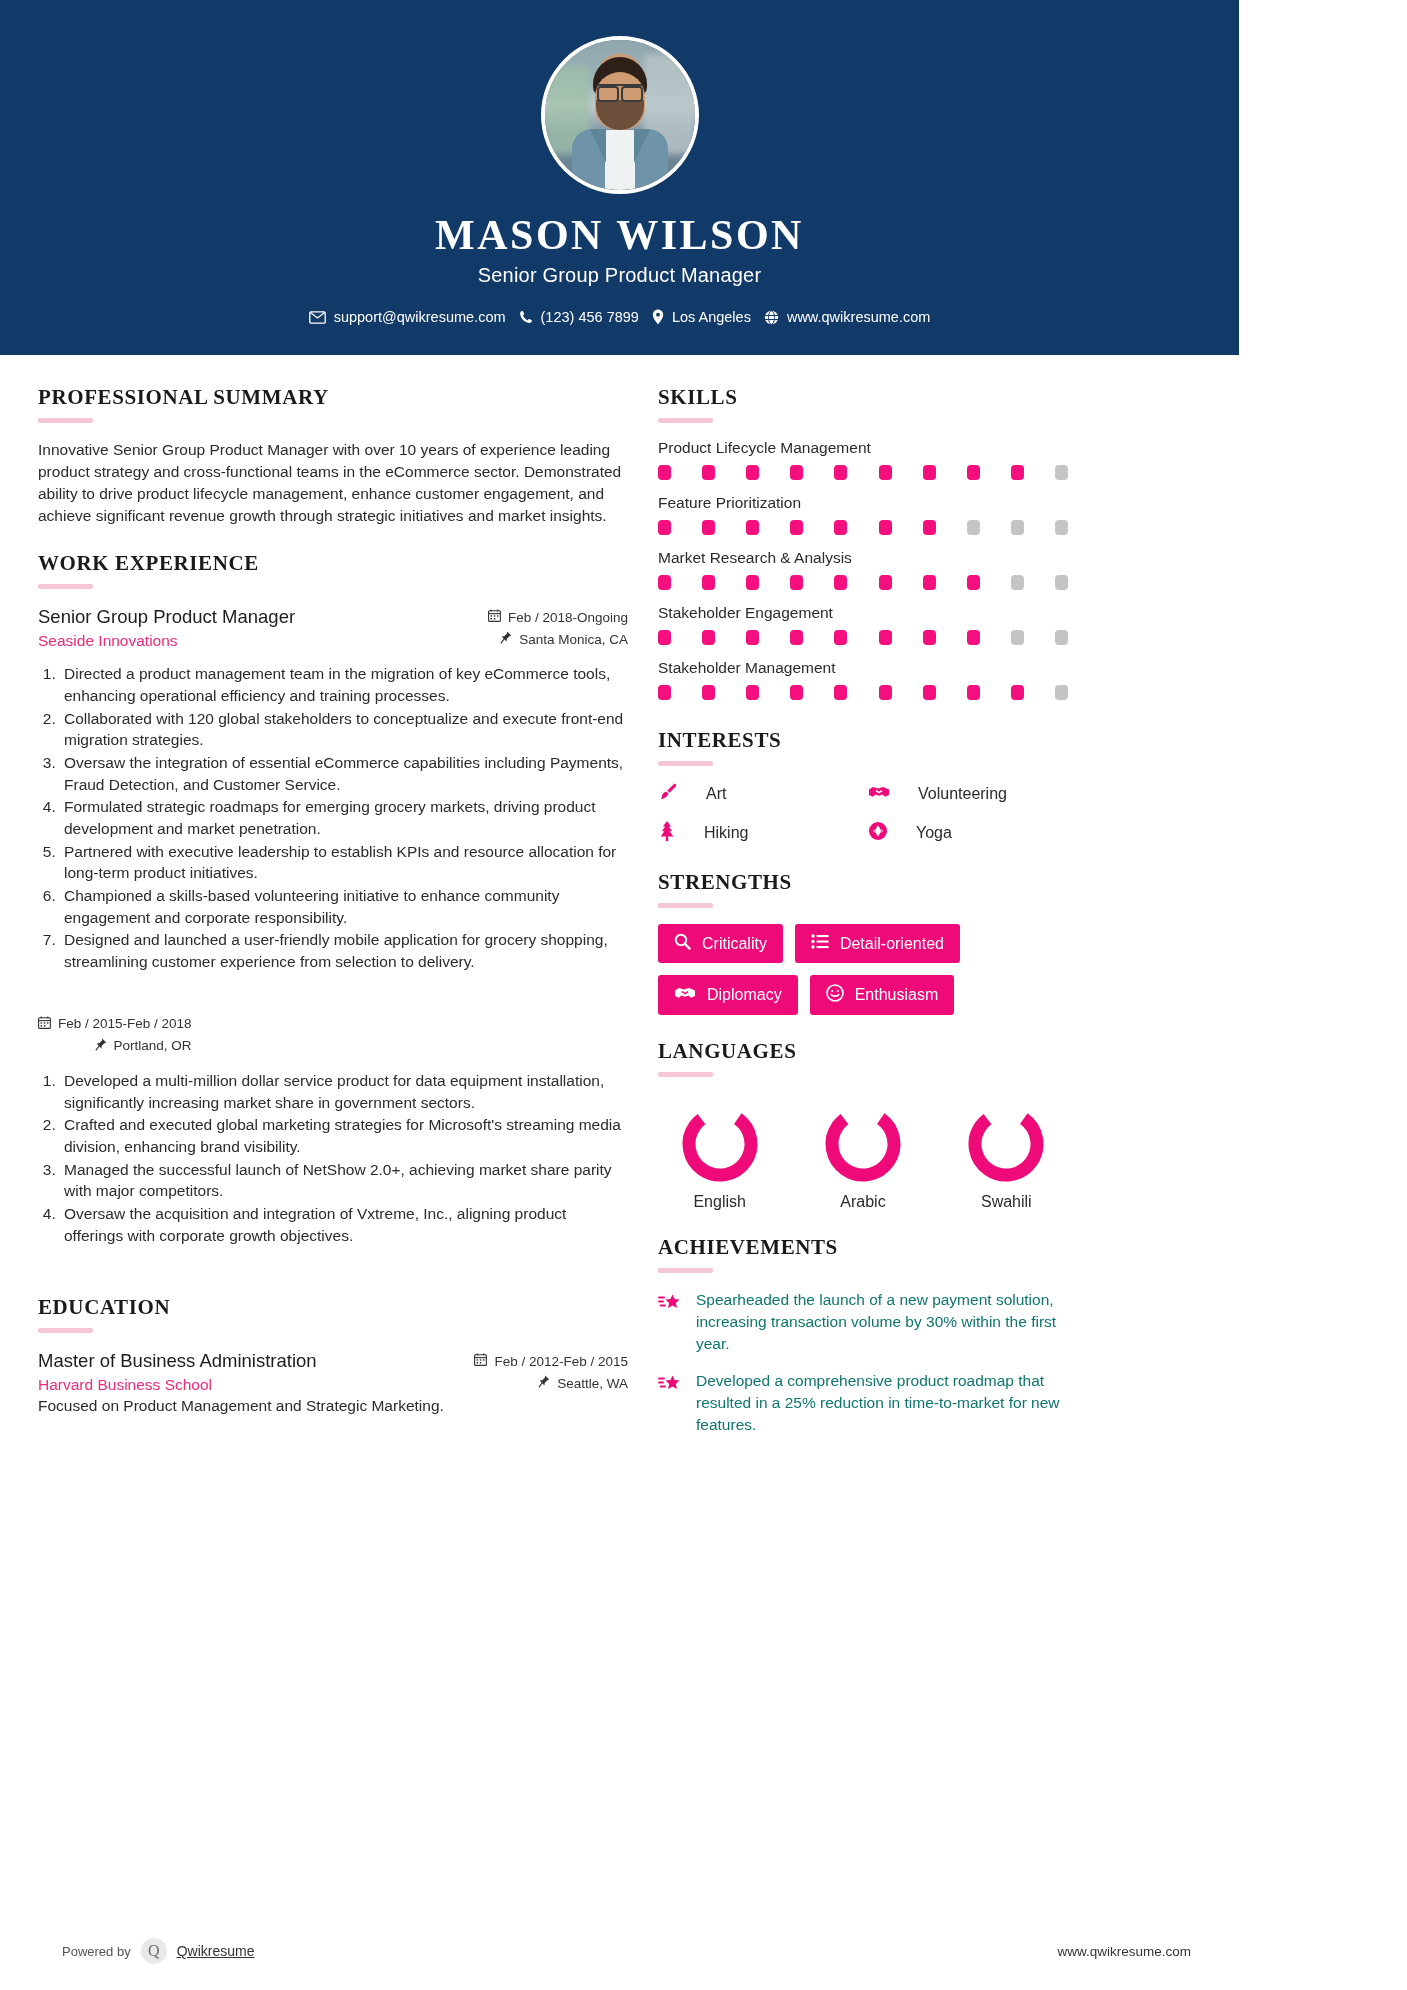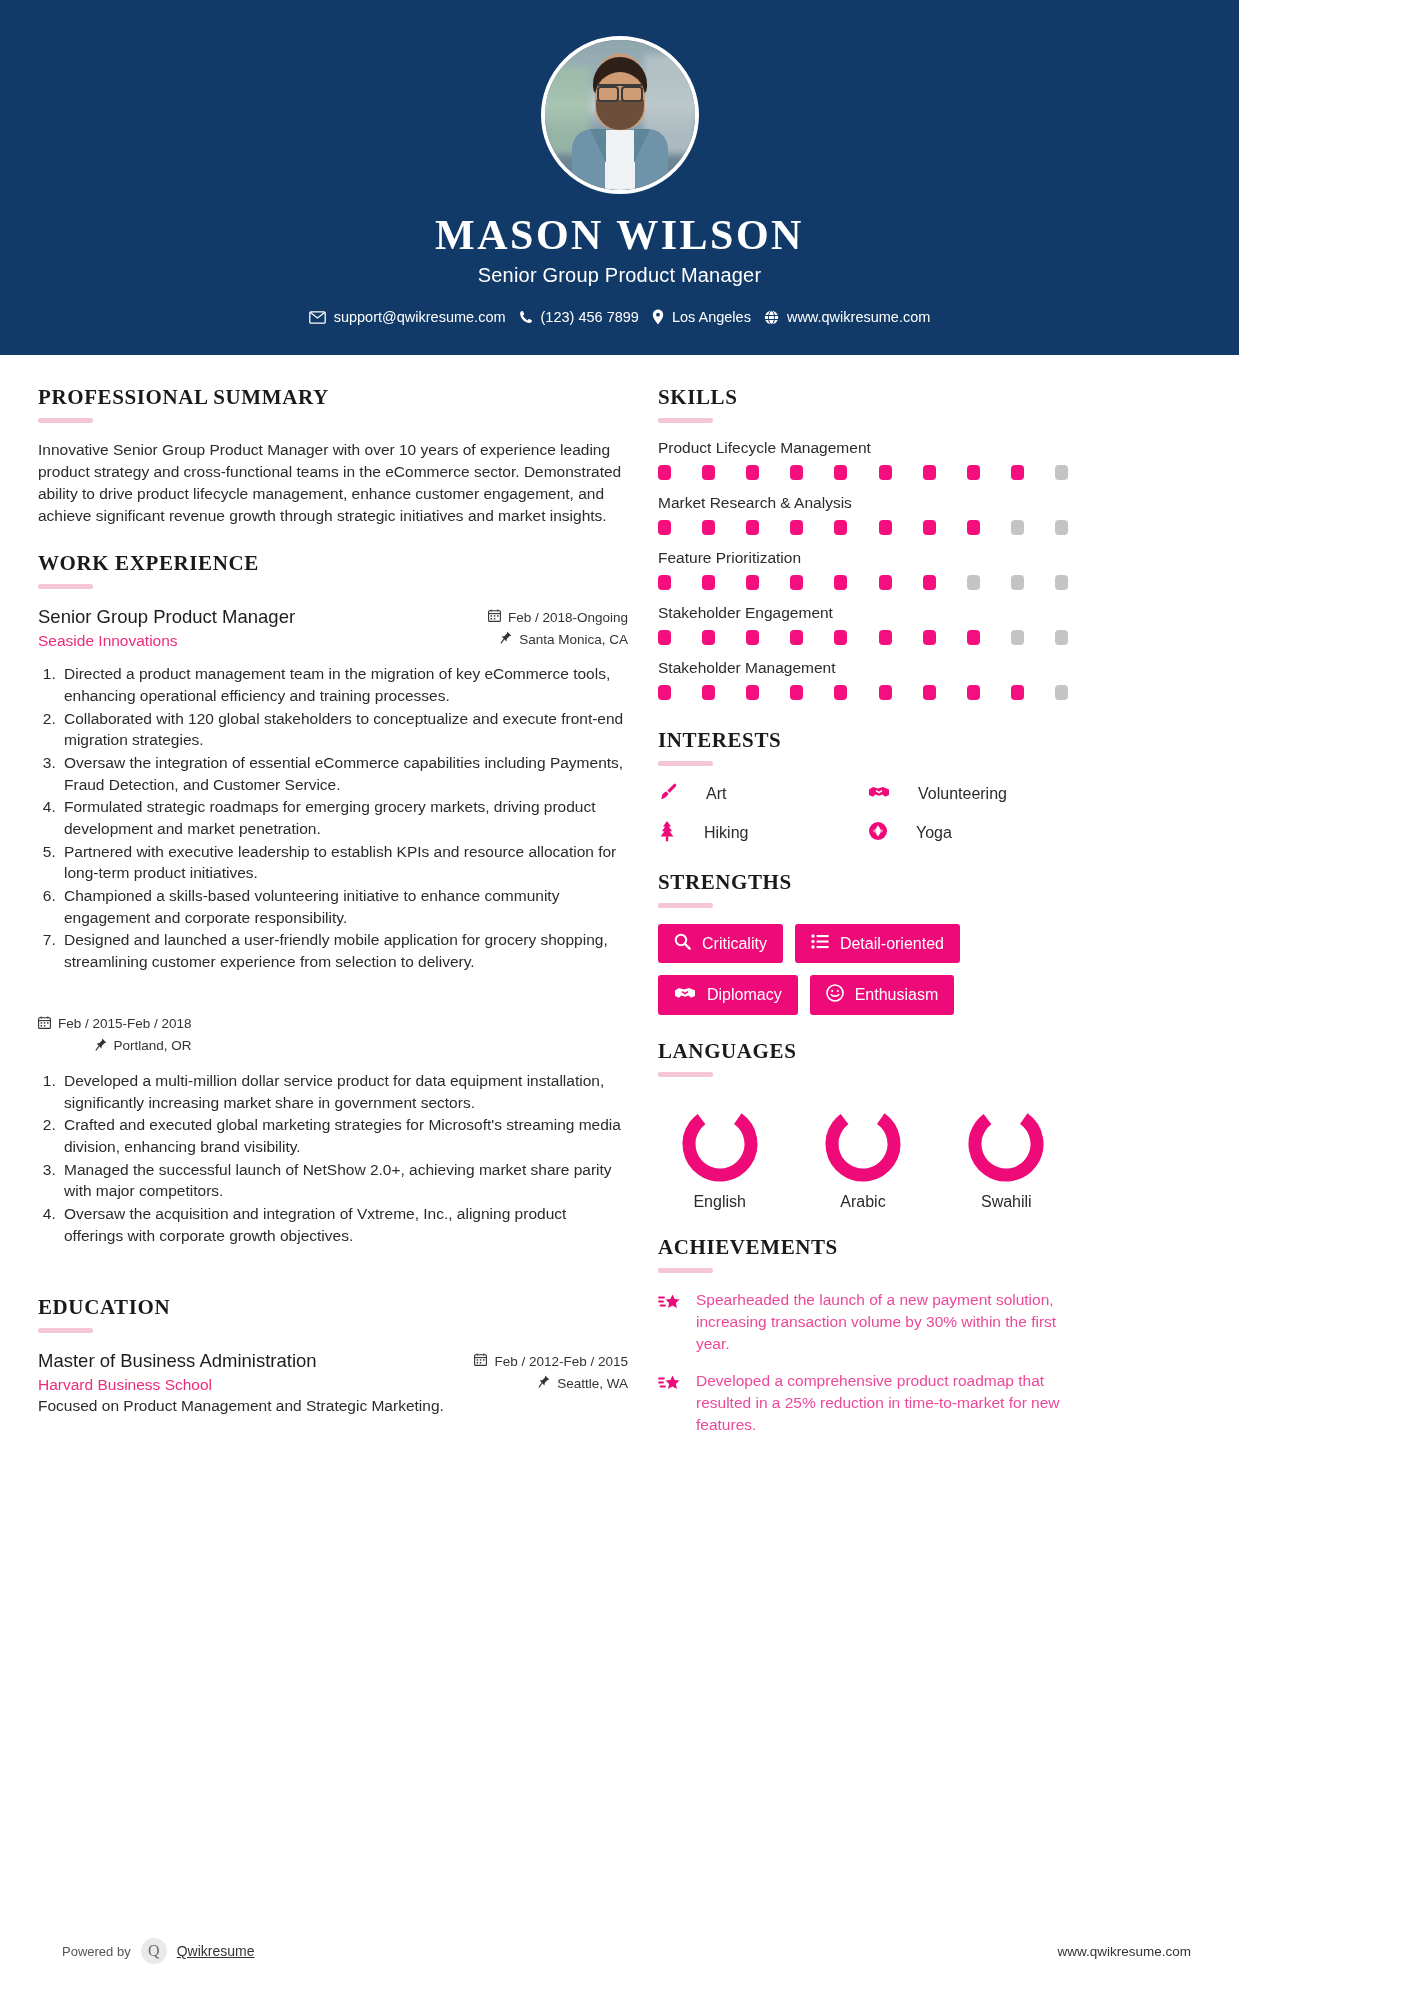--- a/index.html
+++ b/index.html
@@ -166,21 +166,21 @@
 
   
   .langs { display: flex; gap: 20px; padding-top: 8px; }
   .lang { width: 132px; text-align: center; }
   .ring-wrap { height: 86px; display:flex; align-items:center; justify-content:center; }
   .lang-label { font-size: 16px; color: #2b2b2b; margin-top: 6px; }
 
   
   .ach { display: flex; gap: 14px; margin-bottom: 16px; }
   .ach-icon { flex: 0 0 auto; padding-top: 3px; }
-  .ach-text { font-size: 15.5px; line-height: 1.40; color: #ec4899; }
+  .ach-text { font-size: 15.5px; line-height: 1.40; color: #0f766e; }
 
   
   .footer {
     position: absolute; left: 14px; right: 0; bottom: 26px;
     display: flex; align-items: center; justify-content: space-between;
     padding: 0 48px;
   }
   .powered { display:flex; align-items:center; gap: 10px; }
   .powered-lbl { font-size: 13px; color: #555; }
   .qlogo {
@@ -426,45 +426,45 @@
                 <span class="dot on"></span>
                 <span class="dot on"></span>
                 <span class="dot on"></span>
                 <span class="dot on"></span>
                 <span class="dot on"></span>
                 <span class="dot on"></span>
                 <span class="dot"></span>
               </div>
             </div>
             <div class="skill-row">
+              <div class="skill-name">Feature Prioritization</div>
+              <div class="dots">
+                <span class="dot on"></span>
+                <span class="dot on"></span>
+                <span class="dot on"></span>
+                <span class="dot on"></span>
+                <span class="dot on"></span>
+                <span class="dot on"></span>
+                <span class="dot on"></span>
+                <span class="dot"></span>
+                <span class="dot"></span>
+                <span class="dot"></span>
+              </div>
+            </div>
+            <div class="skill-row">
               <div class="skill-name">Market Research &amp; Analysis</div>
               <div class="dots">
                 <span class="dot on"></span>
                 <span class="dot on"></span>
                 <span class="dot on"></span>
                 <span class="dot on"></span>
                 <span class="dot on"></span>
                 <span class="dot on"></span>
                 <span class="dot on"></span>
                 <span class="dot on"></span>
-                <span class="dot"></span>
-                <span class="dot"></span>
-              </div>
-            </div>
-            <div class="skill-row">
-              <div class="skill-name">Feature Prioritization</div>
-              <div class="dots">
-                <span class="dot on"></span>
-                <span class="dot on"></span>
-                <span class="dot on"></span>
-                <span class="dot on"></span>
-                <span class="dot on"></span>
-                <span class="dot on"></span>
-                <span class="dot on"></span>
-                <span class="dot"></span>
                 <span class="dot"></span>
                 <span class="dot"></span>
               </div>
             </div>
             <div class="skill-row">
               <div class="skill-name">Stakeholder Engagement</div>
               <div class="dots">
                 <span class="dot on"></span>
                 <span class="dot on"></span>
                 <span class="dot on"></span>

